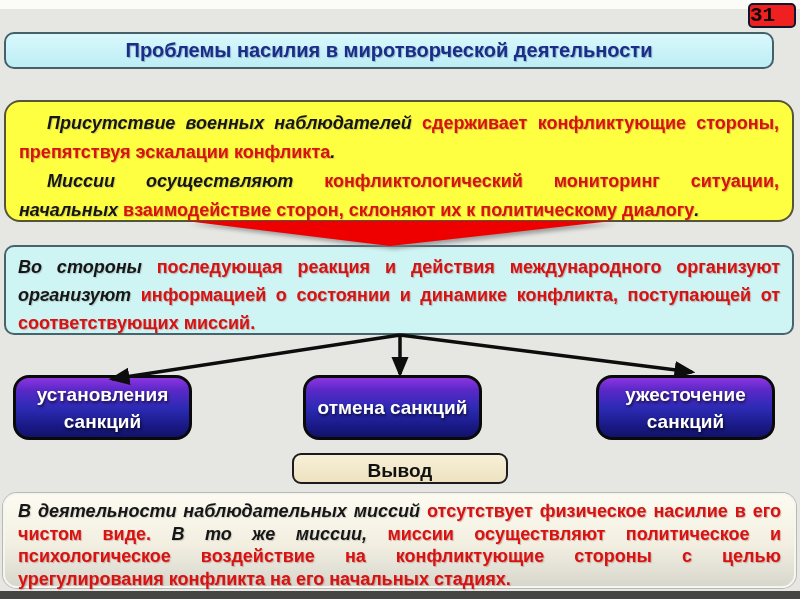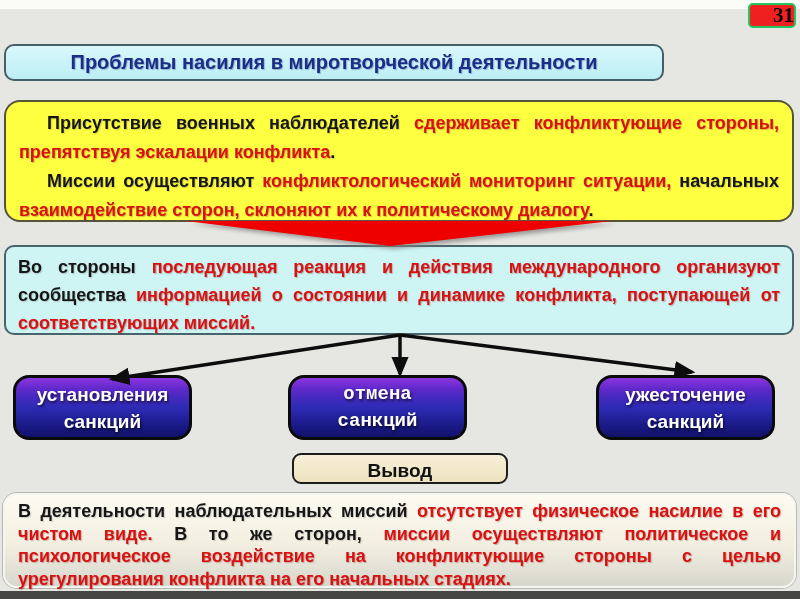--- a/index.html
+++ b/index.html
@@ -7,27 +7,27 @@
     position:relative;width:800px;height:599px;overflow:hidden;
     background:#e6e6e3;
     font-family:"Liberation Sans","DejaVu Sans",sans-serif;
     font-weight:bold;
   }
   .top-strip{position:absolute;left:0;top:0;width:800px;height:9px;background:#fbfbf8;}
   .bottom-bar{position:absolute;left:0;top:591px;width:800px;height:8px;background:#454543;}
 
   .page-badge{
     position:absolute;left:748px;top:3px;width:48px;height:25px;
-    background:#ef2020;border:2px solid #22c55e;border-radius:5px;
-    box-sizing:border-box;display:flex;align-items:center;justify-content:flex-end;
-    font-family:Liberation Serif, serif;font-size:21px;color:#100;
+    background:#ef2020;border:2px solid #0f172a;border-radius:5px;
+    box-sizing:border-box;display:flex;align-items:center;justify-content:flex-start;
+    font-family:Liberation Mono, monospace;font-size:21px;color:#100;
   }
 
   .title-box{
-    position:absolute;left:4px;top:44px;width:660px;height:37px;box-sizing:border-box;
+    position:absolute;left:4px;top:32px;width:770px;height:37px;box-sizing:border-box;
     background:linear-gradient(180deg,#d9f8fc 0%,#c8f2f8 60%,#bdedf4 100%);
     border:2px solid #466069;border-radius:10px;
     display:flex;align-items:center;justify-content:center;
     font-size:20px;color:#1b2d86;text-shadow:1px 1px 1px rgba(40,60,130,0.35);
   }
 
   .yellow-box{
     position:absolute;left:4px;top:100px;width:790px;height:122px;box-sizing:border-box;
     background:#ffff42;border:2px solid #55553a;border-radius:16px;
     padding:7px 13px 0 13px;
@@ -35,34 +35,34 @@
   }
   .yellow-box p{margin:0;text-indent:28px;}
 
   .cyan-box{
     position:absolute;left:4px;top:245px;width:790px;height:90px;box-sizing:border-box;
     background:#cff4f4;border:2px solid #47636b;border-radius:10px;
     padding:6px 12px 0 12px;
     font-size:18px;line-height:28px;text-align:justify;
   }
 
-  .run-black{color:#161616;text-shadow:1px 1px 1px rgba(80,80,80,0.25);}
+  .run-black{color:#161616;text-shadow:1px 1px 1px rgba(80,80,80,0.25);font-style:italic;}
   .run-red{color:#d81111;text-shadow:1px 1px 1px rgba(120,30,30,0.3);}
 
   .node{
     position:absolute;width:179px;height:65px;box-sizing:border-box;
     background:linear-gradient(180deg,#8d35e0 0%,#5b28c8 20%,#2d2bb5 50%,#191985 82%,#12126a 100%);
     border:3px solid #0a0a0a;border-radius:16px;
     display:flex;align-items:center;justify-content:center;text-align:center;
     font-size:19px;line-height:27px;color:#ffffff;
     text-shadow:1px 2px 3px rgba(0,0,0,0.65);
     padding:0 10px;
   }
   .node-left{left:13px;top:375px;}
-  .node-mid{left:288px;top:375px;font-family:Liberation Mono, monospace;}
+  .node-mid{left:303px;top:375px;}
   .node-right{left:596px;top:375px;}
 
   .vyvod-box{
     position:absolute;left:292px;top:453px;width:216px;height:31px;box-sizing:border-box;
     background:linear-gradient(180deg,#f7efd8 0%,#eee2bf 100%);
     border:2px solid #1c1c1c;border-radius:9px;
     display:flex;align-items:flex-end;justify-content:center;
     font-size:19px;color:#111;
   }
 
@@ -91,39 +91,39 @@
   <div class="title-box">
     <span>Проблемы насилия в миротворческой деятельности</span>
   </div>
 
   <div class="yellow-box">
     <p><span class="run-black">Присутствие военных наблюдателей </span><span class="run-red">сдерживает конфликтующие стороны, препятствуя эскалации конфликта</span><span class="run-black">.</span></p>
     <p><span class="run-black">Миссии осуществляют </span><span class="run-red">конфликтологический мониторинг ситуации,</span><span class="run-black"> начальных </span><span class="run-red">взаимодействие сторон, склоняют их к политическому диалогу</span><span class="run-black">.</span></p>
   </div>
 
   <div class="cyan-box">
-    <p style="margin:0"><span class="run-black">Во стороны </span><span class="run-red">последующая реакция и действия международного организуют</span><span class="run-black"> сообщества </span><span class="run-red">информацией о состоянии и динамике конфликта, поступающей от соответствующих миссий.</span></p>
+    <p style="margin:0"><span class="run-black">Во стороны </span><span class="run-red">последующая реакция и действия международного организуют</span><span class="run-black"> организуют </span><span class="run-red">информацией о состоянии и динамике конфликта, поступающей от соответствующих миссий.</span></p>
   </div>
 
   <div class="node node-left">
     <span>установления санкций</span>
   </div>
   <div class="node node-mid">
     <span>отмена санкций</span>
   </div>
   <div class="node node-right">
     <span>ужесточение санкций</span>
   </div>
 
   <div class="vyvod-box">
     <span>Вывод</span>
   </div>
 
   <div class="bottom-box">
-    <p style="margin:0"><span class="run-black">В деятельности наблюдательных миссий </span><span class="run-red">отсутствует физическое насилие в его чистом виде.</span><span class="run-black"> В то же сторон, </span><span class="run-red">миссии осуществляют политическое и психологическое воздействие на конфликтующие стороны с целью урегулирования конфликта на его начальных стадиях.</span></p>
+    <p style="margin:0"><span class="run-black">В деятельности наблюдательных миссий </span><span class="run-red">отсутствует физическое насилие в его чистом виде.</span><span class="run-black"> В то же миссии, </span><span class="run-red">миссии осуществляют политическое и психологическое воздействие на конфликтующие стороны с целью урегулирования конфликта на его начальных стадиях.</span></p>
   </div>
 
   <div class="bottom-bar"></div>
 
   <svg class="arrow-layer" viewBox="0 0 800 599" xmlns="http://www.w3.org/2000/svg">
     <defs>
       <marker id="ah" markerUnits="strokeWidth" markerWidth="6" markerHeight="5" refX="5" refY="2.5" orient="auto">
         <path d="M0,0 L6,2.5 L0,5 Z" fill="#0d0d0d"></path>
       </marker>
     </defs>

